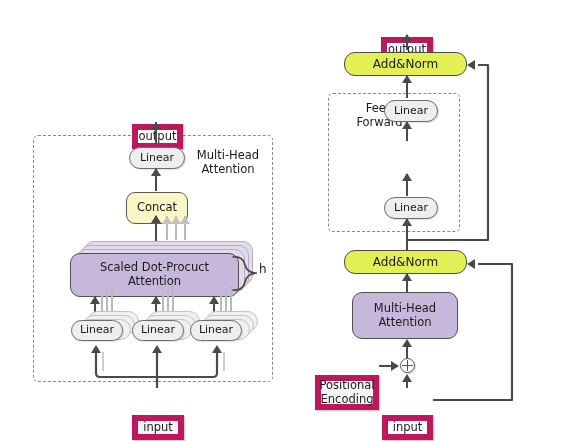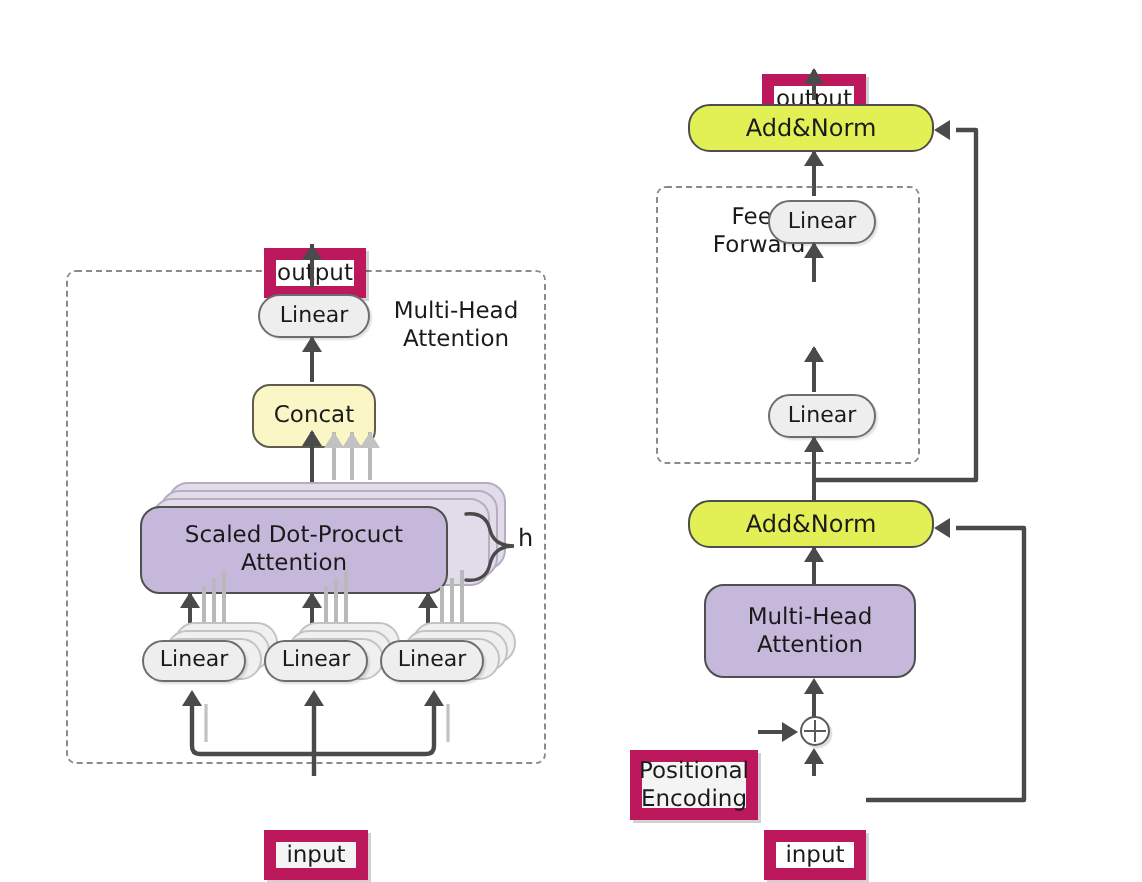--- a/index.html
+++ b/index.html
@@ -185,21 +185,21 @@
   <div class="line light" style="left:184px;top:216px;width:2px;height:24px;"></div>
   <div class="arrow-up light" style="left:180px;top:216px;"></div>
 
   <div class="line" style="left:155px;top:216px;width:2.4px;height:36px;"></div>
   <div class="arrow-up" style="left:151px;top:215px;"></div>
 
   <div class="purple-stack" style="left:84px;top:241px;width:169px;height:44px;"></div>
   <div class="purple-stack" style="left:80px;top:245px;width:169px;height:44px;"></div>
   <div class="purple-stack" style="left:76px;top:249px;width:169px;height:44px;"></div>
 
-  <div class="node purple" style="left:70px;top:253px;width:154px;height:44px;">Scaled Dot-Procuct
+  <div class="node purple" style="left:70px;top:253px;width:169px;height:44px;">Scaled Dot-Procuct
 Attention</div>
 
   <svg class="overlay">
     <path d="M 233 290 q 10 1 12 -8 q 2 -9 12 -9 q -10 0 -12 -8 q -2 -9 -12 -8" fill="none" stroke="#4a4a4a" stroke-width="1.7" stroke-linecap="round"></path>
   </svg>
   <div class="h-label" style="left:259px;top:262px;">h</div>
 
   <div class="line" style="left:94px;top:297px;width:2.2px;height:20px;"></div>
   <div class="arrow-up" style="left:90px;top:296px;"></div>
   <div class="line light" style="left:101px;top:293px;width:1.6px;height:24px;"></div>

